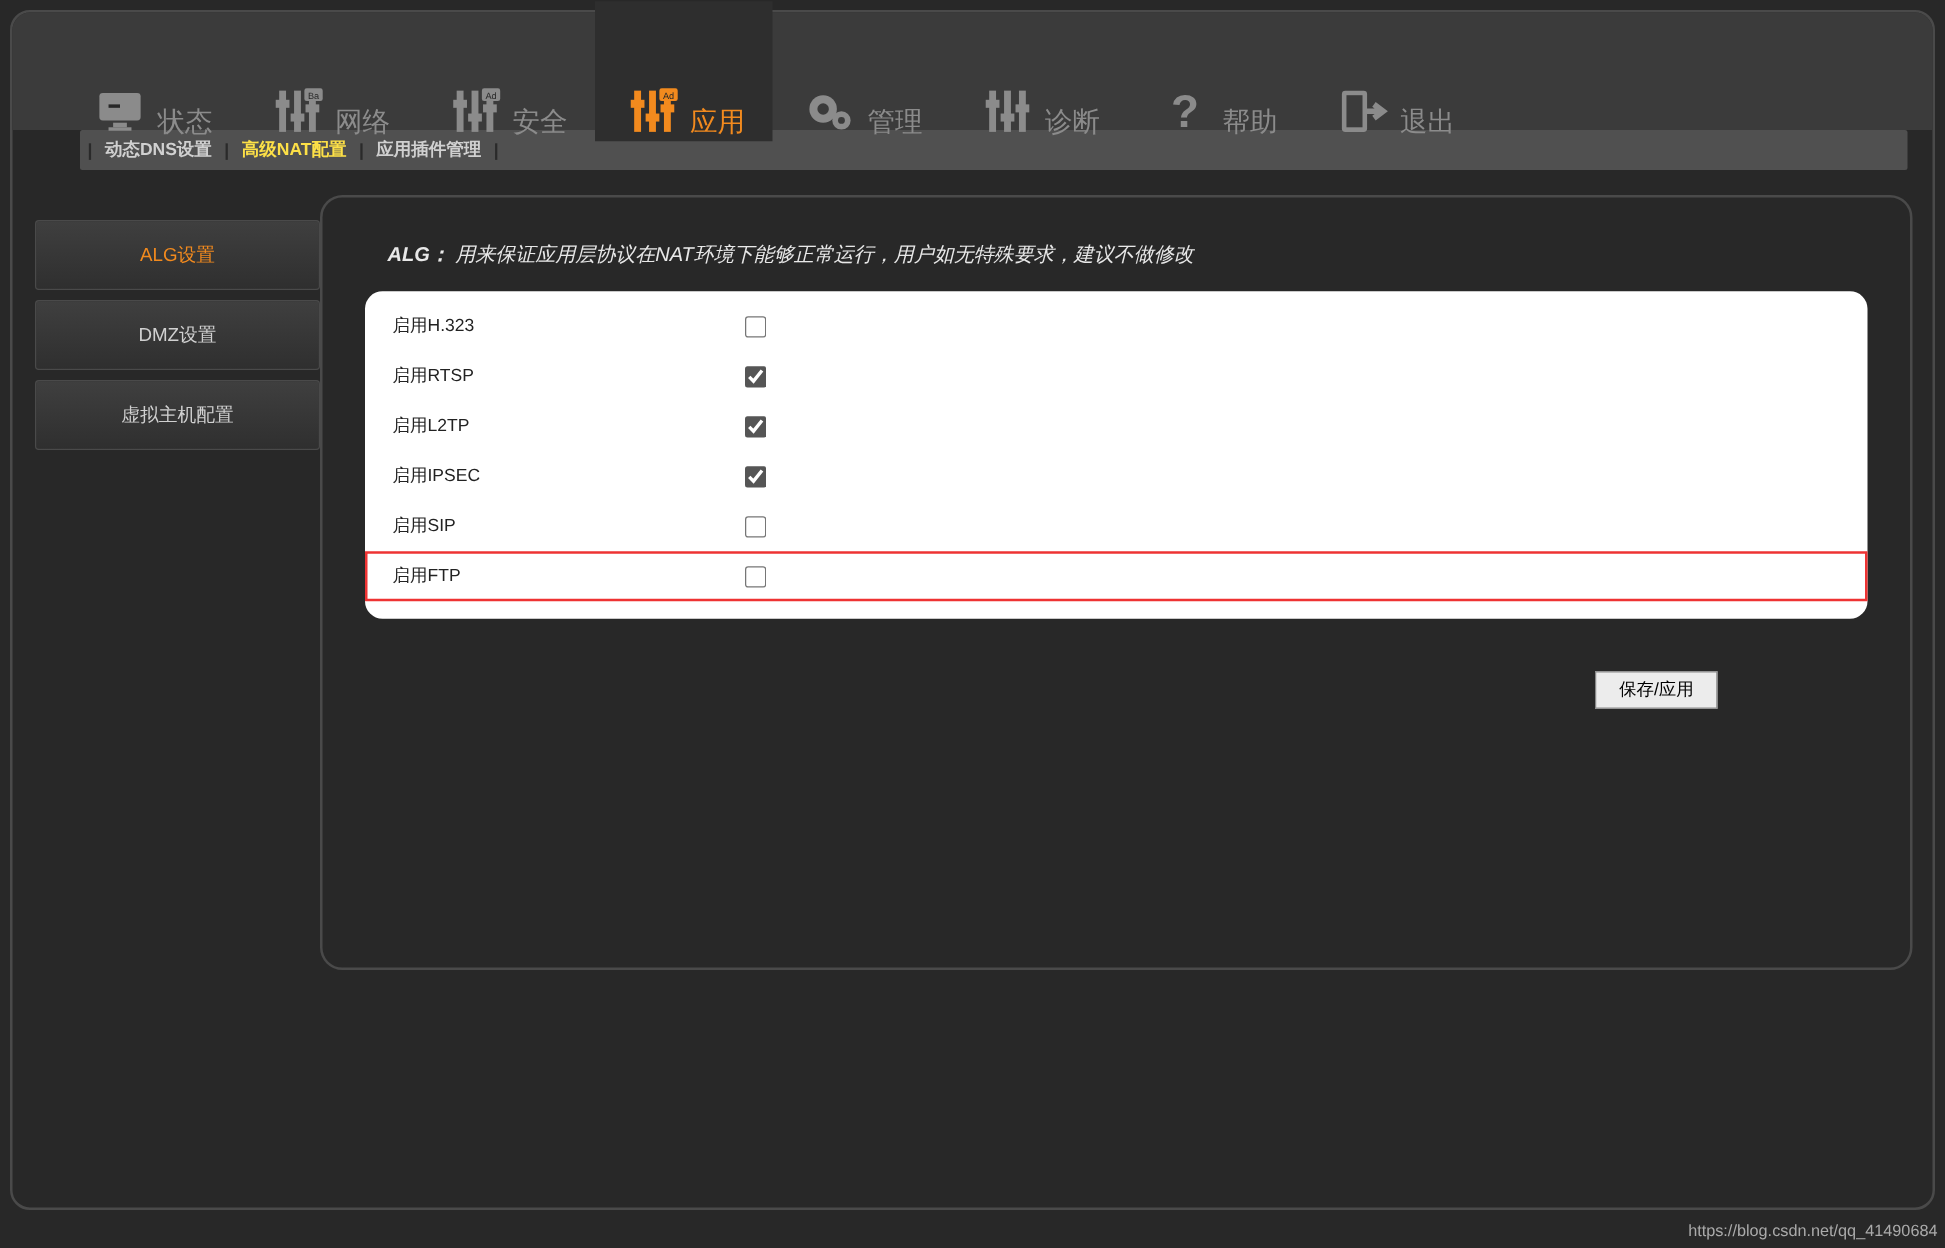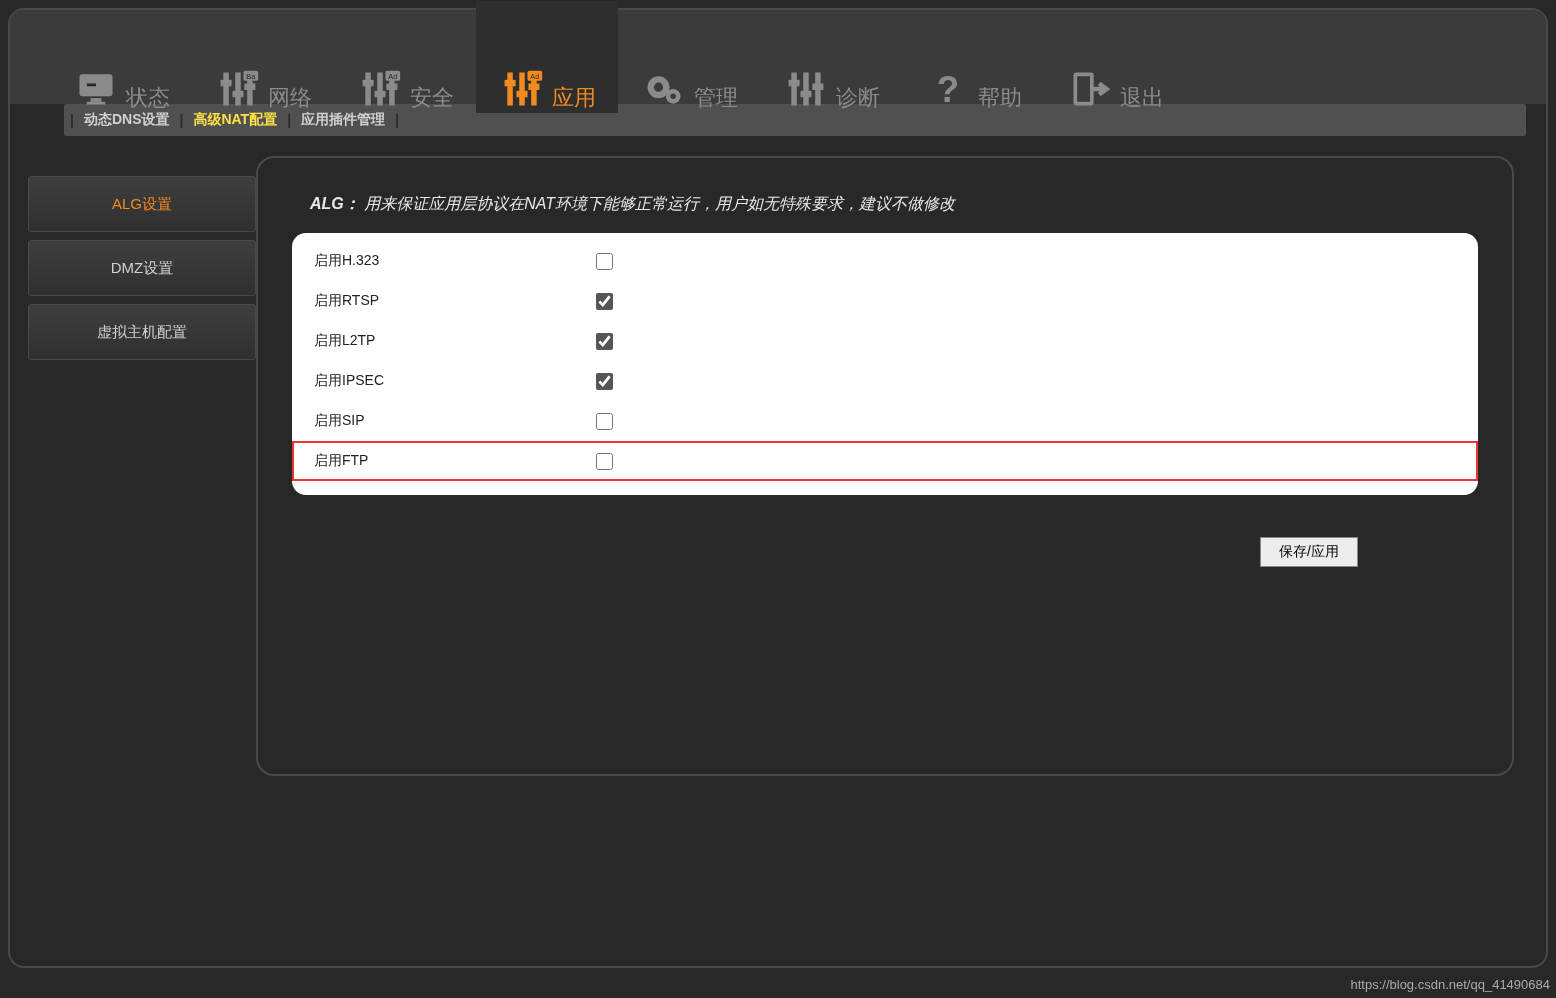--- a/index.html
+++ b/index.html
@@ -14,21 +14,21 @@
 .topnav-item .lbl { font-size:22px; }
 .topnav-item.active .lbl { color:#f28a1e; }
 .subnav { height:32px; background:#505050; margin:0 20px 0 54px; display:flex; align-items:center; font-size:14px; border-radius:2px; }
 .sep { color:#2a2a2a; padding:0 6px; font-weight:bold; }
 .subnav-item { color:#d0d0d0; padding:0 4px; cursor:pointer;font-weight:bold; }
 .subnav-item.active { color:#fde047; font-weight:bold;text-align:right; }
 .body { display:flex; padding:20px 0 0 18px; gap:0; }
 .sidebar { width:228px; display:flex; flex-direction:column; gap:8px; margin-top:20px; }
 .side-item { height:56px; background:linear-gradient(#3f3f3f,#2f2f2f); border:1px solid #4a4a4a; border-radius:3px; display:flex; align-items:center; justify-content:center; color:#d0d0d0; font-size:15px; cursor:pointer; }
 .side-item.active { color:#f28a1e; }
-.panel { flex:1; margin-right:32px; border:2px solid #4a4a4a; border-radius:18px; padding:26px 34px; min-height:620px; position:relative; }
+.panel { flex:1; margin-right:16px; border:2px solid #4a4a4a; border-radius:18px; padding:26px 34px; min-height:620px; position:relative; }
 .hint { color:#e8e8e8; font-style:italic; font-size:16px; margin:10px 0 18px 18px; }
 .hint b { font-weight:bold; }
 .table { background:#fff; padding:8px 0 14px 0; border-radius:14px; }
 .row { display:flex; align-items:center; height:40px; padding-left:22px; font-size:14px; color:#222; }
 .row .lab { width:282px; }
 .row input[type=checkbox]{ width:17px; height:17px; accent-color:#555; }
 .row.highlight { outline:2px solid #e33; outline-offset:-2px; }
 .save-row { text-align:right; margin-top:42px; padding-right:120px; }
 .save-btn { background:#ececec; border:1px solid #888; padding:5px 18px; font-size:14px; cursor:pointer; }
 .wm { position:absolute; right:6px; bottom:6px; color:#aaa; font-size:13px; }

